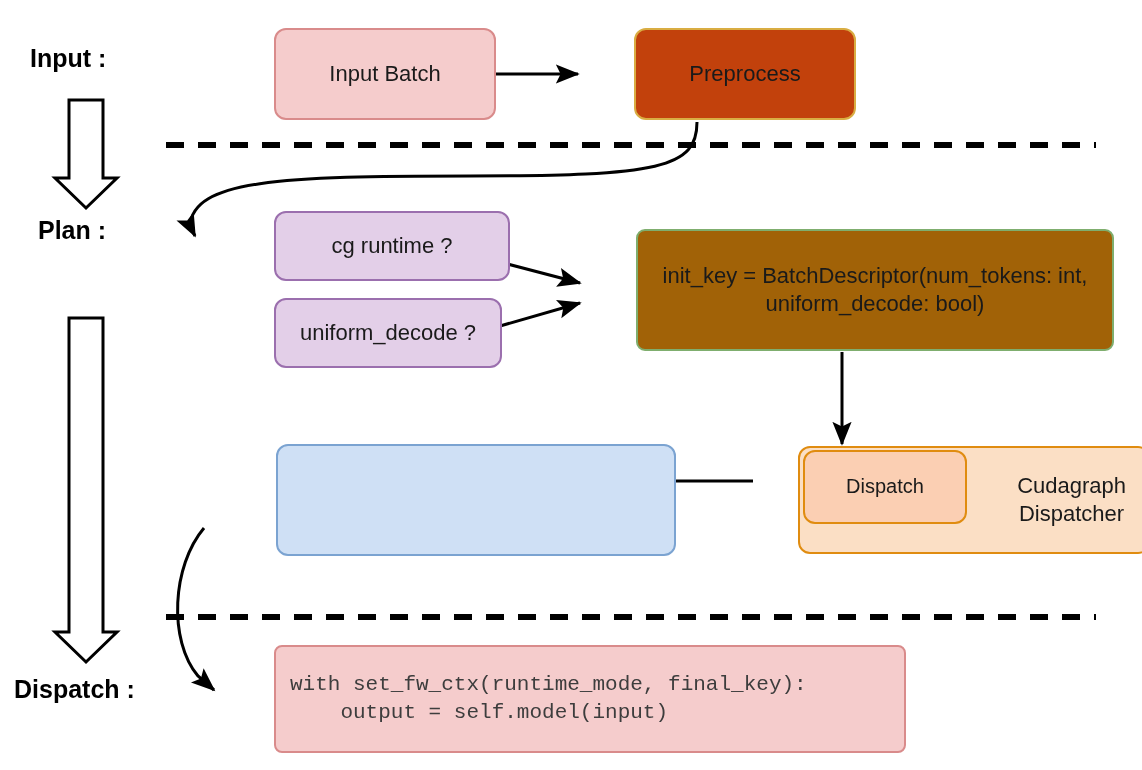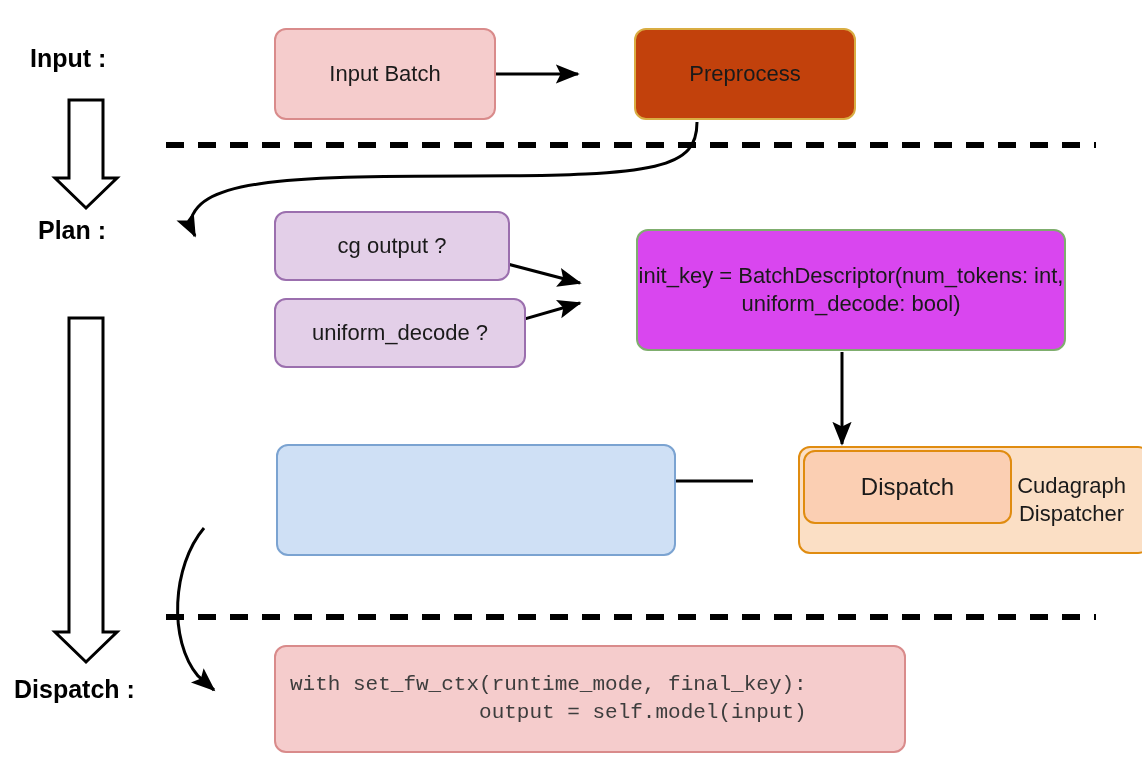--- a/index.html
+++ b/index.html
@@ -43,24 +43,25 @@
     line-height: 1.28;
     padding: 4px 10px;
     margin-left: 48px;
   }
   .node.code {
     font-family: "Liberation Mono", monospace;
     font-size: 21px;
     line-height: 1.35;
     justify-content: flex-start;
     align-items: center;
-    text-align: right;
+    text-align: left;
     white-space: pre;
     color: #3d3d3d;
     padding-left: 14px;
+    border-radius: 8px;
   }
   #svg-layer {
     position: absolute;
     left: 0;
     top: 0;
     width: 1142px;
     height: 770px;
     pointer-events: none;
   }
   .nowrap { white-space: nowrap; }
@@ -104,42 +105,42 @@
 
   <div class="node" style="left:226px; top:28px; width:222px; height:92px; background:#f5cccc; border-color:#d98b8b;">
     <span class="nowrap">Input Batch</span>
   </div>
 
   <div class="node" style="left:586px; top:28px; width:222px; height:92px; background:#c2410c; border-color:#d9ad43;">
     <span class="nowrap">Preprocess</span>
   </div>
 
   <div class="node" style="left:226px; top:211px; width:236px; height:70px; background:#e3cfe8; border-color:#9b6fae;">
-    <span class="nowrap">cg output ?</span>
+    <span class="nowrap">cg runtime ?</span>
   </div>
 
-  <div class="node" style="left:226px; top:298px; width:252px; height:70px; background:#e3cfe8; border-color:#9b6fae;">
+  <div class="node" style="left:226px; top:298px; width:228px; height:70px; background:#e3cfe8; border-color:#9b6fae;">
     <span class="nowrap">uniform_decode ?</span>
   </div>
 
-  <div class="node" style="left:588px; top:229px; width:430px; height:122px; background:#d946ef; border-color:#7fae6e;">
+  <div class="node" style="left:588px; top:229px; width:478px; height:122px; background:#a16207; border-color:#7fae6e;border-radius:9px;">
     <span>
       <span class="nowrap">init_key = BatchDescriptor(num_tokens: int,</span><br>
       <span class="nowrap">uniform_decode: bool)</span>
     </span>
   </div>
 
   <div class="node" style="left:750px; top:446px; width:352px; height:108px; background:#fbdfc5; border-color:#e08c10; justify-content:flex-end; padding-right:22px;">
     <span>
       <span class="nowrap">Cudagraph</span><br>
       <span class="nowrap">Dispatcher</span>
     </span>
   </div>
 
-  <div class="node" style="left:755px; top:450px; width:209px; height:74px; background:#fbcfb3; border-color:#e08c10; font-size:24px;">
+  <div class="node" style="left:755px; top:450px; width:164px; height:74px; background:#fbcfb3; border-color:#e08c10; font-size:20px;">
     <span class="nowrap">Dispatch</span>
   </div>
 
   <div class="node" style="left:228px; top:444px; width:400px; height:112px; background:#cfe0f5; border-color:#7ba3d1; font-size:20px;">
     <span>
       <br>
     </span>
   </div>
 
   <div class="node code" style="left:226px; top:645px; width:632px; height:108px; background:#f5cccc; border-color:#d98b8b;">

